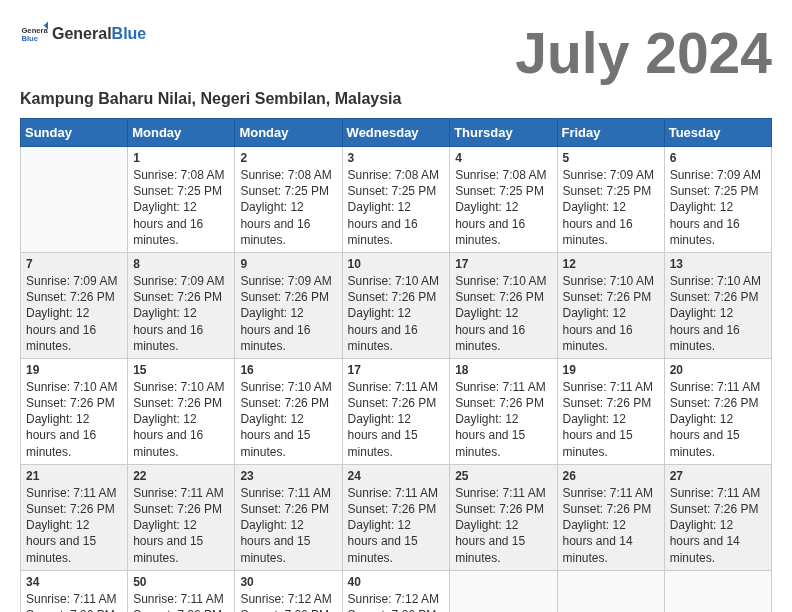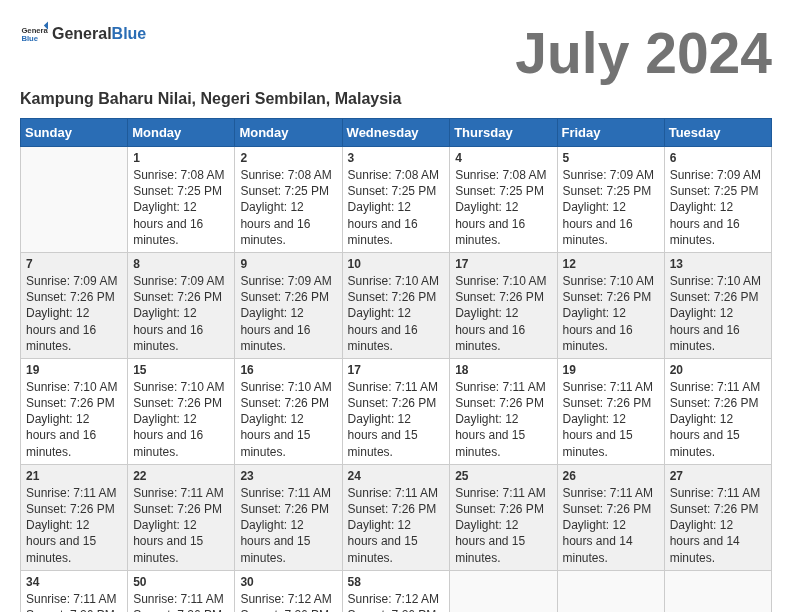--- a/index.html
+++ b/index.html
@@ -251,21 +251,21 @@
         </td>
         <td>
           <span class="day-number">50</span>
           <div class="day-info">Sunrise: 7:11 AM<br>Sunset: 7:26 PM<br>Daylight: 12 hours and 14 minutes.</div>
         </td>
         <td>
           <span class="day-number">30</span>
           <div class="day-info">Sunrise: 7:12 AM<br>Sunset: 7:26 PM<br>Daylight: 12 hours and 14 minutes.</div>
         </td>
         <td>
-          <span class="day-number">58</span>
+          <span class="day-number">40</span>
           <div class="day-info">Sunrise: 7:12 AM<br>Sunset: 7:26 PM<br>Daylight: 12 hours and 14 minutes.</div>
         </td>
         <td class="empty"></td>
         <td class="empty"></td>
         <td class="empty"></td>
       </tr>
     </tbody>
 </table>
 
 </body></html>

